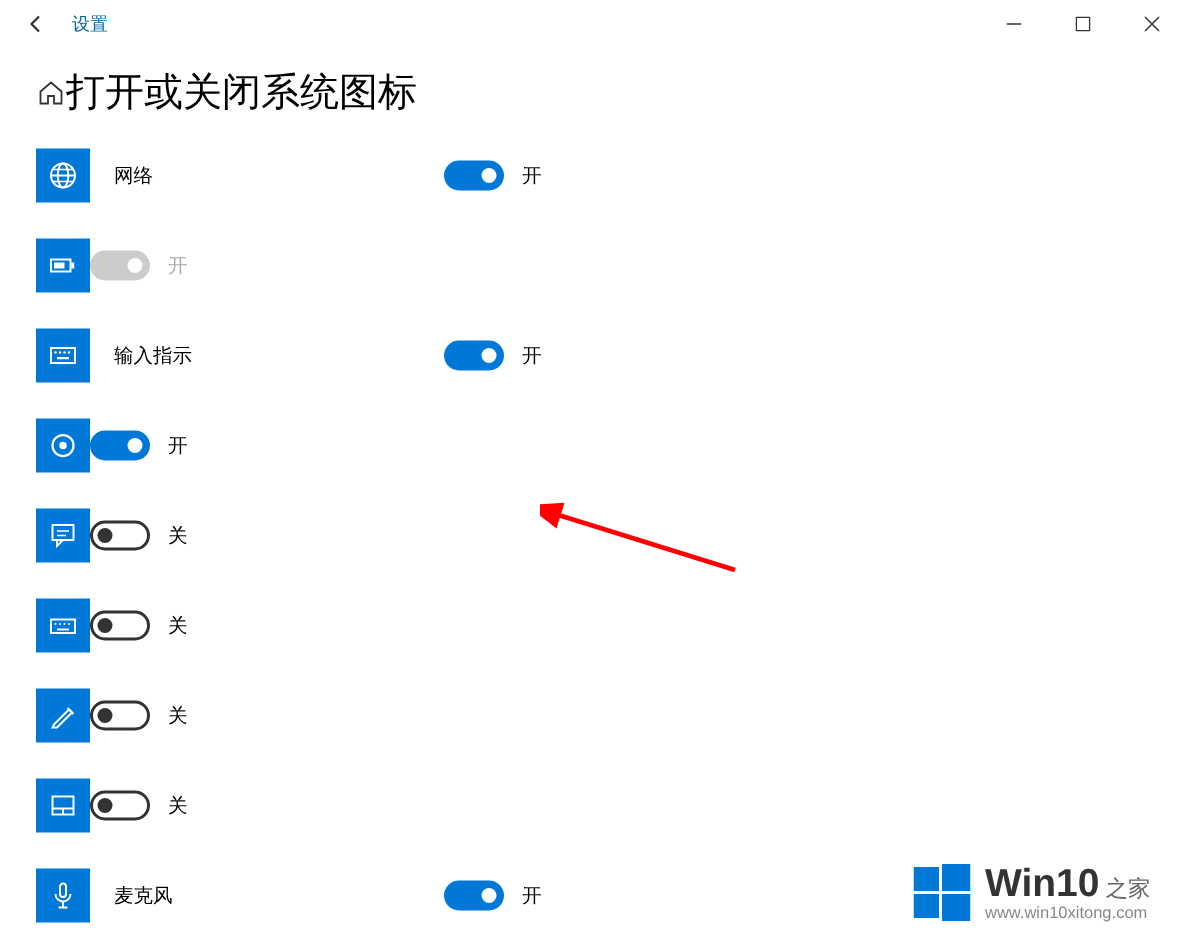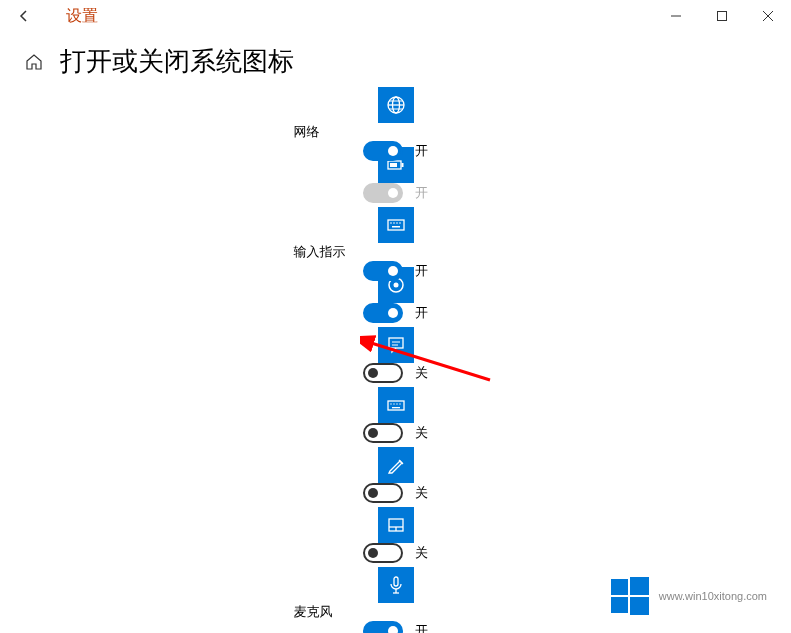--- a/index.html
+++ b/index.html
@@ -16,58 +16,56 @@
       align-items: center;
       height: 32px;
       padding: 0 8px;
     }
     .titlebar .back-btn {
       width: 32px; height: 32px;
       display: flex; align-items: center; justify-content: center;
       cursor: pointer;
     }
     .titlebar .title {
-      font-size: 16px;
-      color: #c2410c;
-      margin-left: 26px;
+      font-size: 12px;
+      color: #0369a1;
+      margin-left: 8px;
     }
     .window-controls {
       position: absolute;
       top: 0; right: 0;
       display: flex;
     }
     .window-controls div {
       width: 46px; height: 32px;
       display: flex; align-items: center; justify-content: center;
       cursor: pointer;
     }
     .header-row {
       display: flex;
       align-items: center;
       padding: 12px 24px 8px 24px;
-      gap: 16px;
     }
     .home-icon-btn {
       width: 20px; height: 20px;
       display: flex; align-items: center; justify-content: center;
       cursor: pointer;
     }
     .page-title {
       font-size: 26px;
       font-weight: 400;
       color: #000;
     }
     .settings-list {
       padding: 0 24px;
     }
     .setting-row {
       display: flex;
       align-items: center;
       height: 60px;
-      flex-direction: column;
     }
     .icon-tile {
       width: 36px; height: 36px;
       background: #0078d7;
       display: flex; align-items: center; justify-content: center;
       color: #fff;
       flex-shrink: 0;
     }
     .setting-label {
       font-size: 13px;
@@ -357,15 +355,19 @@
 </svg>
 
 <div class="watermark">
   <svg width="38" height="38" viewBox="0 0 38 38">
     <rect x="0" y="2" width="17" height="16" fill="#0078d7"></rect>
     <rect x="19" y="0" width="19" height="18" fill="#0078d7"></rect>
     <rect x="0" y="20" width="17" height="16" fill="#0078d7"></rect>
     <rect x="19" y="20" width="19" height="18" fill="#0078d7"></rect>
   </svg>
   <div class="watermark-text">
+    <div class="watermark-text-row">
+      <span class="brand-main">Win10</span>
+      <span class="brand-sub">之家</span>
+    </div>
     <span class="brand-url">www.win10xitong.com</span>
   </div>
 </div>
 
 </body></html>

